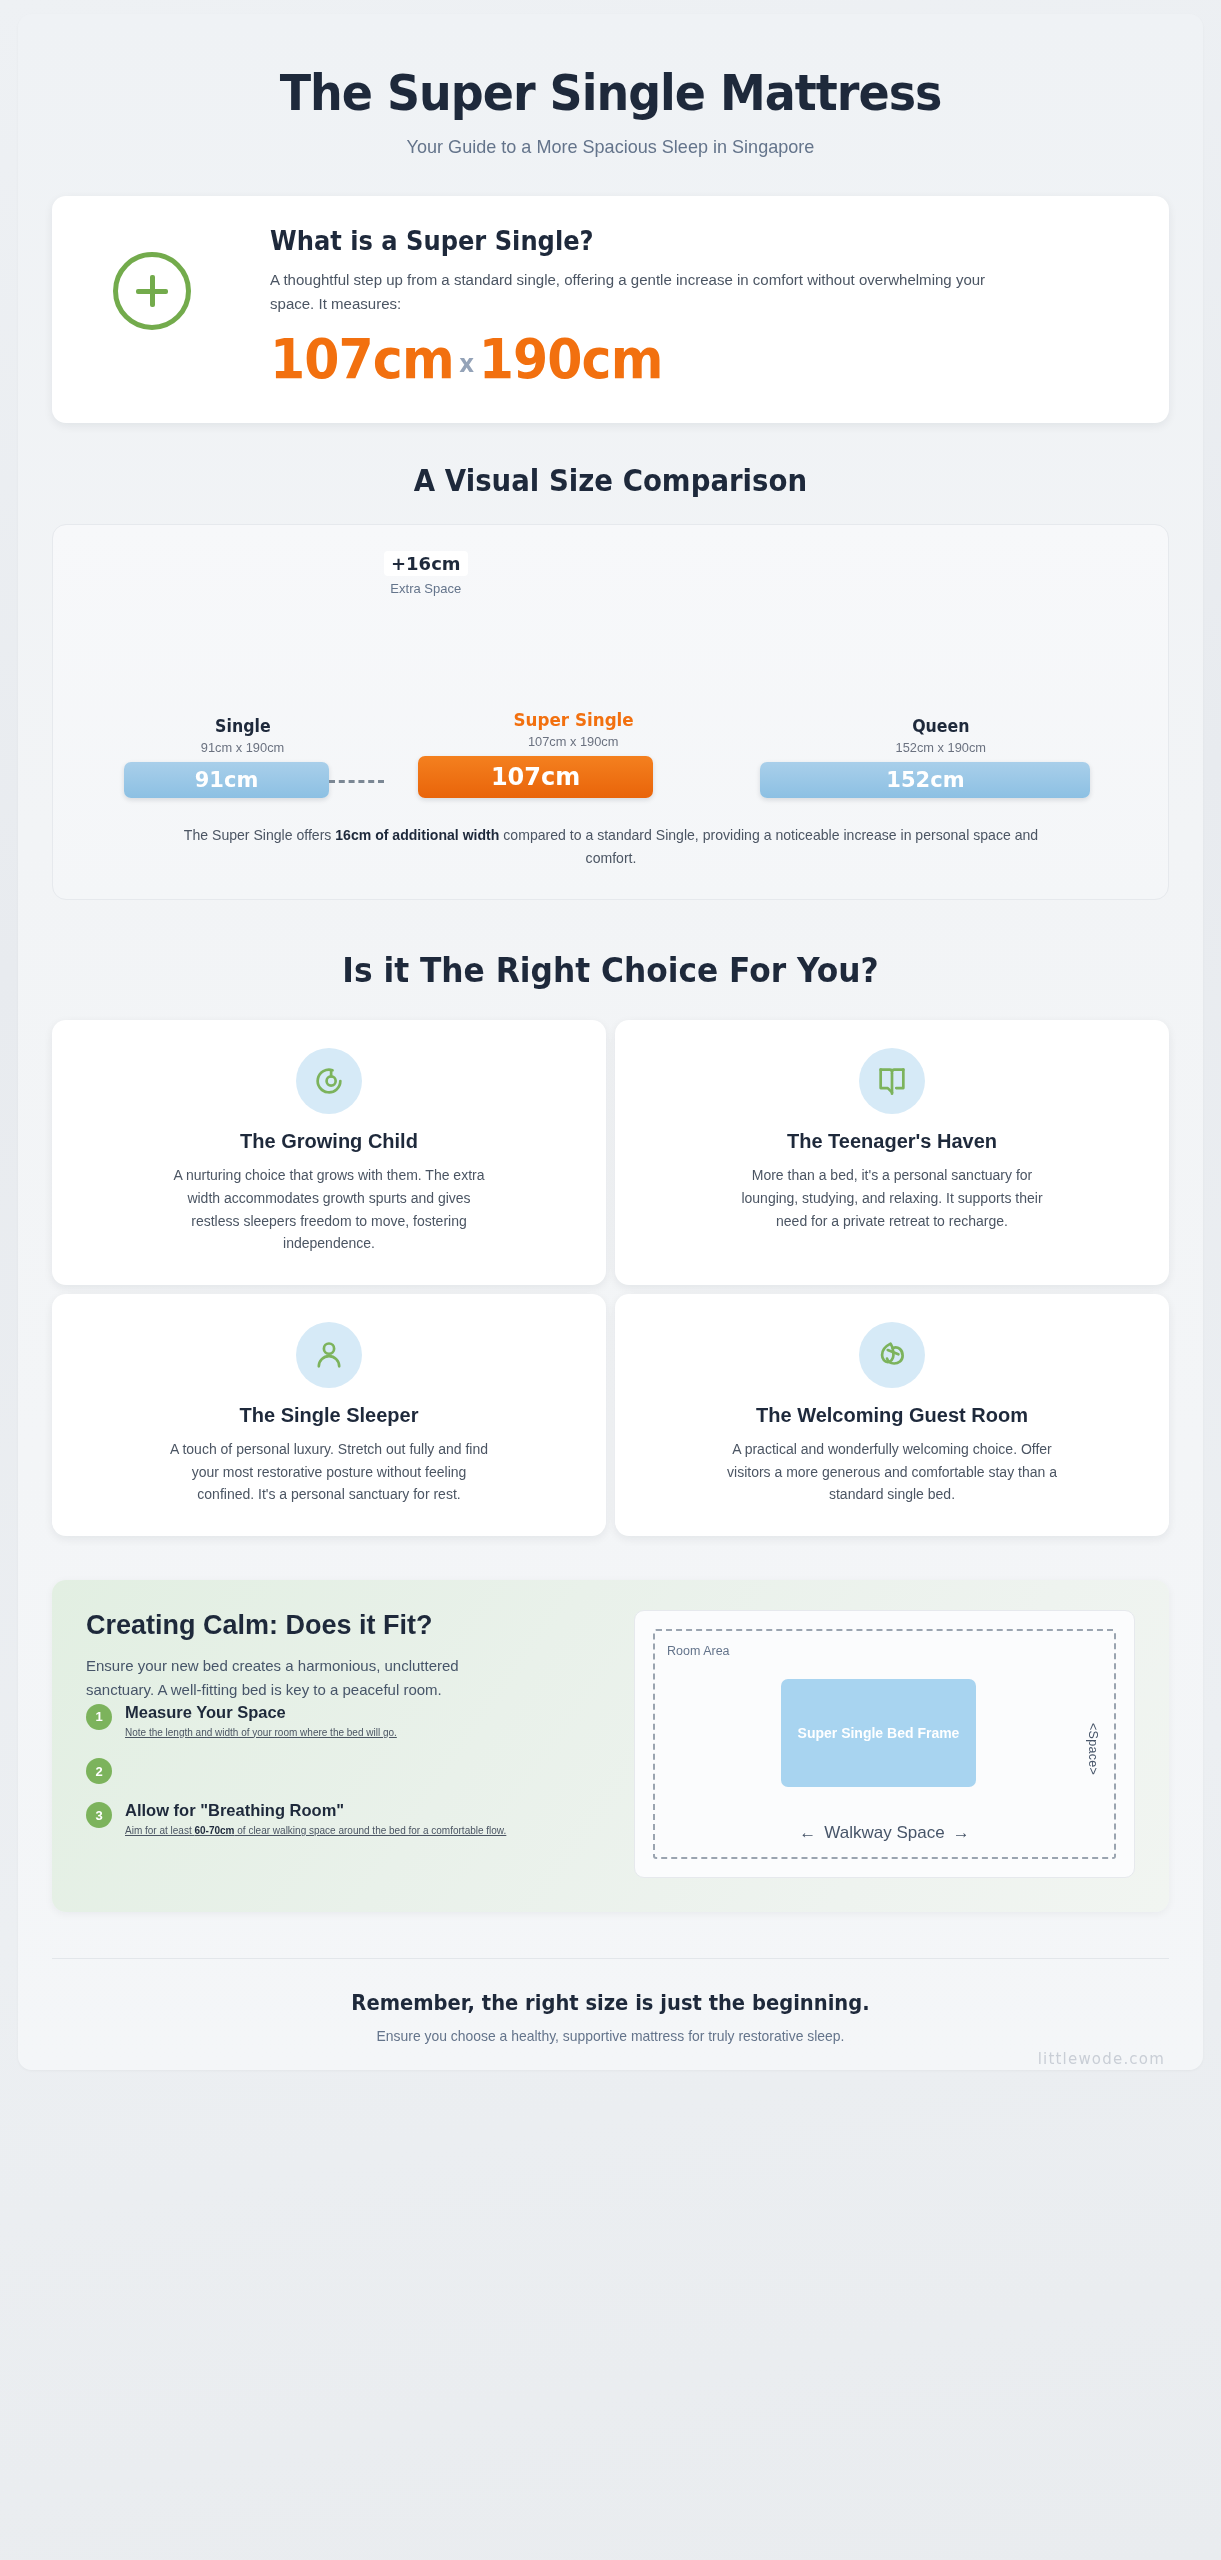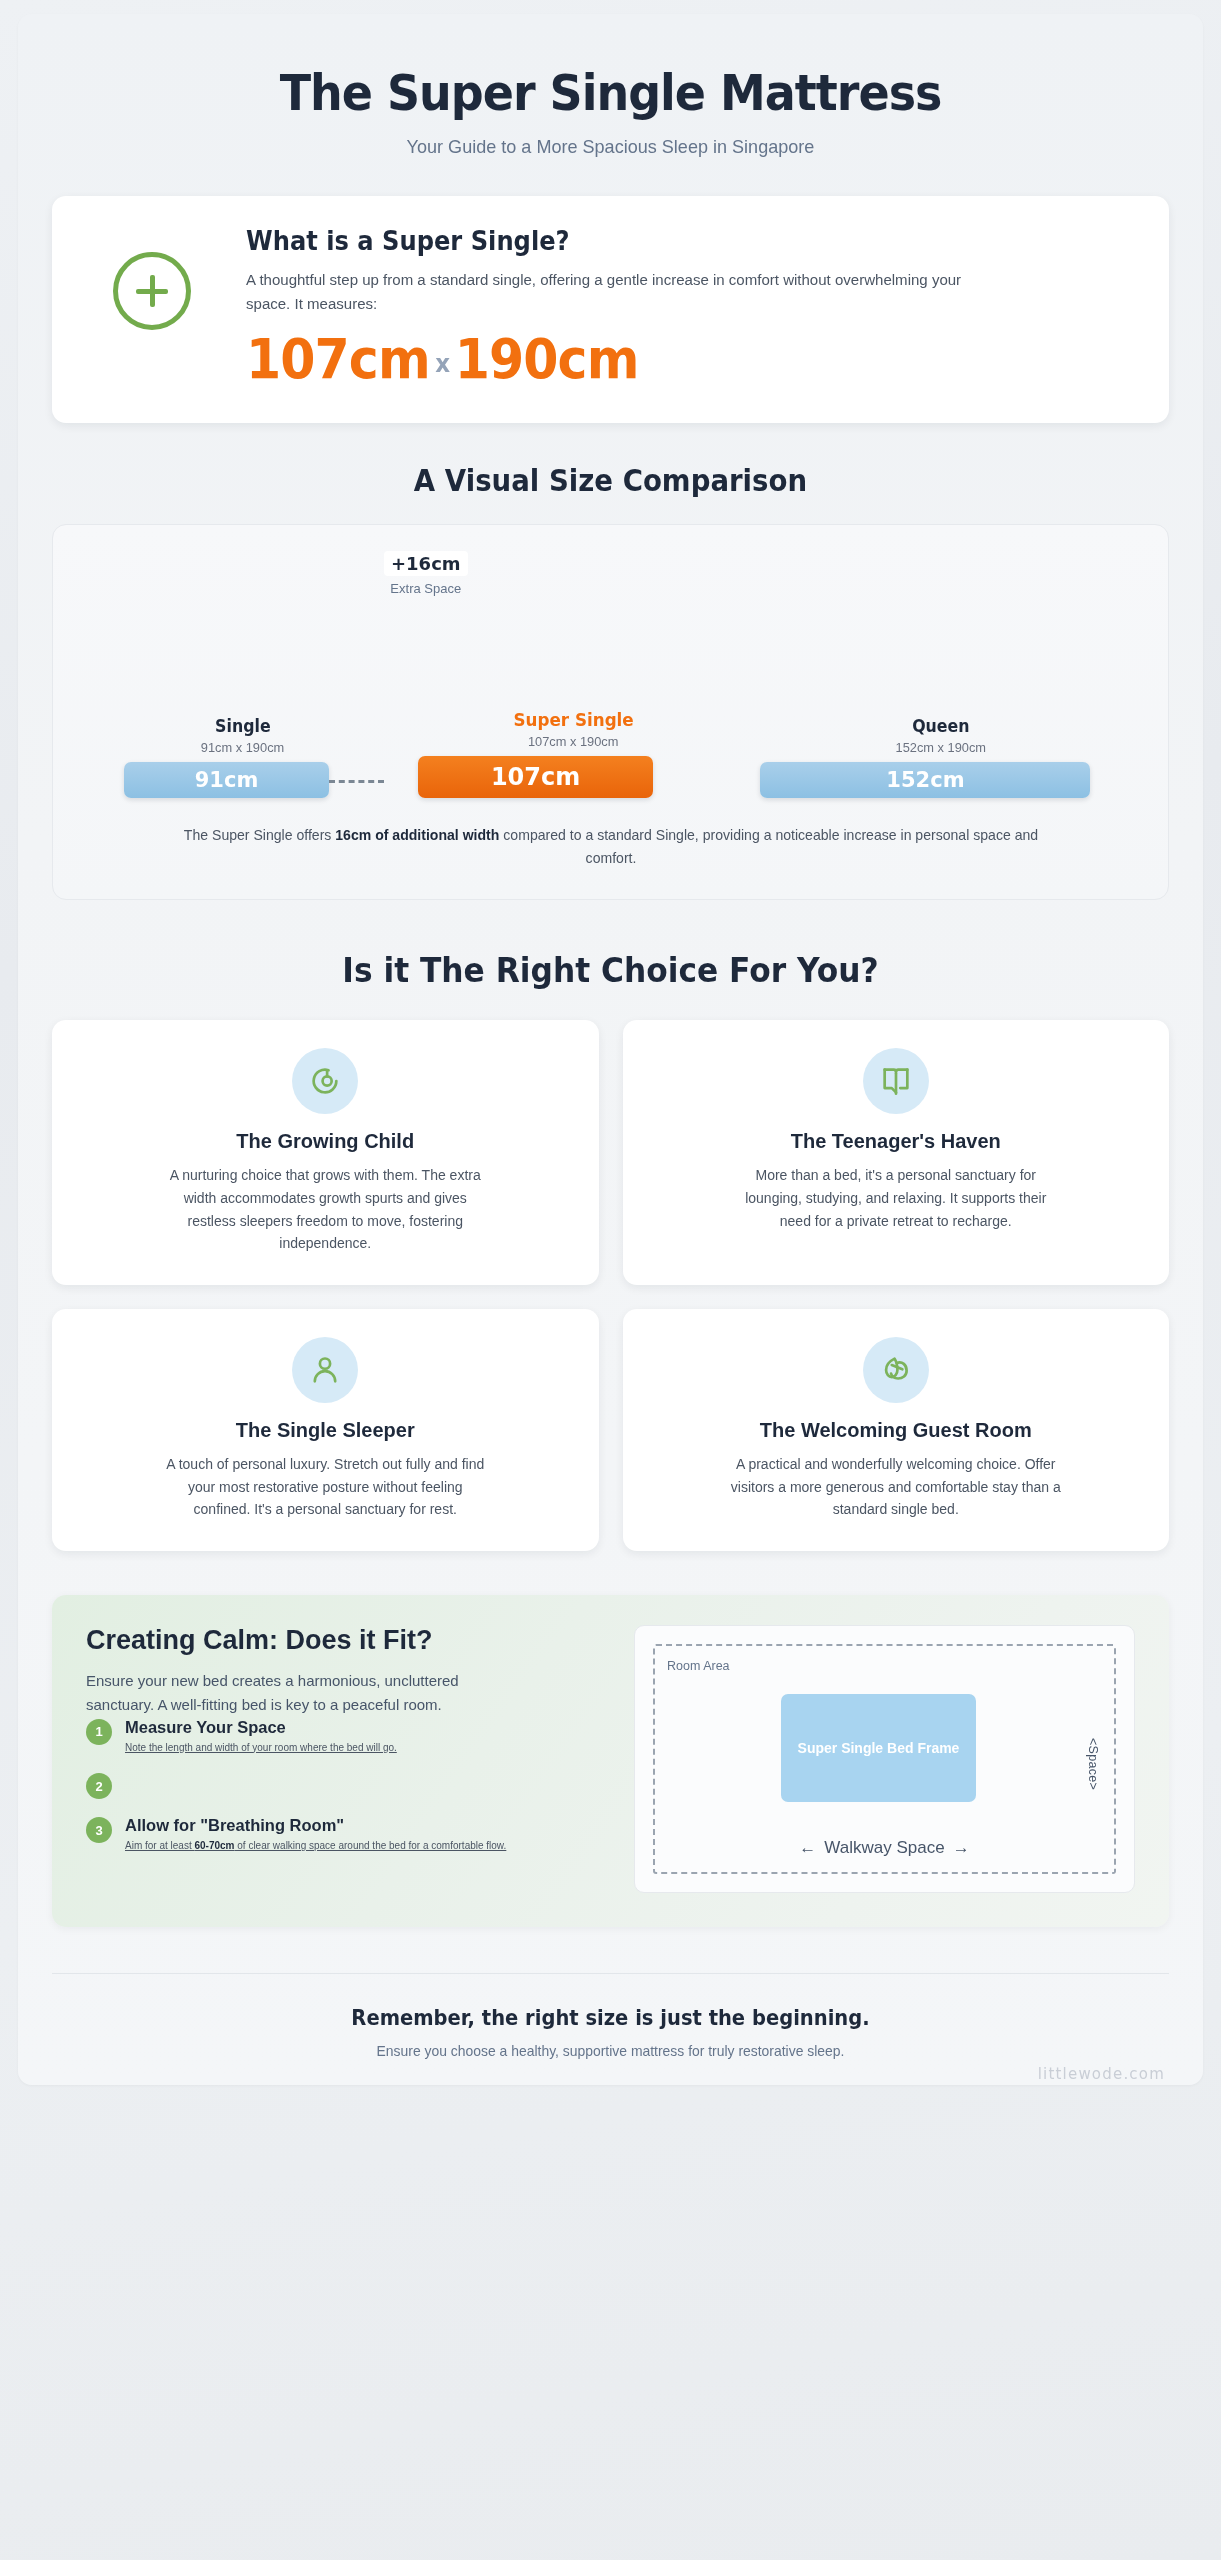--- a/index.html
+++ b/index.html
@@ -68,21 +68,21 @@
     border: 5px solid #73ab4c;
     border-radius: 50%;
     position: relative;
   }
   .plus-circle::before, .plus-circle::after {
     content: ""; position: absolute; background: #73ab4c; border-radius: 2px;
   }
   .plus-circle::before { left: 50%; top: 18px; width: 5px; height: 32px; margin-left: -2.5px; }
   .plus-circle::after  { top: 50%; left: 18px; height: 5px; width: 32px; margin-top: -2.5px; }
 
-  .what-body { flex: 1; }
+  .what-body { flex: 1; margin-left: 24px; }
   .what-body h2 {
     font-family: "DejaVu Sans", sans-serif;
     font-size: 26px; font-weight: bold; color: #1e293b;
     margin-bottom: 12px; transform: scaleX(.93); transform-origin: left;
   }
   .what-body p.desc {
     font-size: 15.5px; line-height: 1.55; color: #4b5563; max-width: 780px;
     transform: scaleX(.97); transform-origin: left;
   }
   .dims {
@@ -180,21 +180,21 @@
     font-size: 14.5px; color: #4b5563; line-height: 1.55;
     max-width: 900px; margin-left: auto; margin-right: auto;
     transform: scaleX(.97);
   }
   .compare-note b { color: #1e293b; font-weight: bold; }
 
   
   .persona-grid {
     display: grid;
     grid-template-columns: 1fr 1fr;
-    gap: 24px;
+    gap: 9px;
   }
   .persona {
     background: #ffffff;
     border-radius: 14px;
     box-shadow: 0 3px 10px rgba(15,23,42,.07);
     padding: 28px 26px 30px 26px;
     text-align: center;
   }
   .icon-bubble {
     width: 66px; height: 66px; margin: 0 auto 16px auto;

